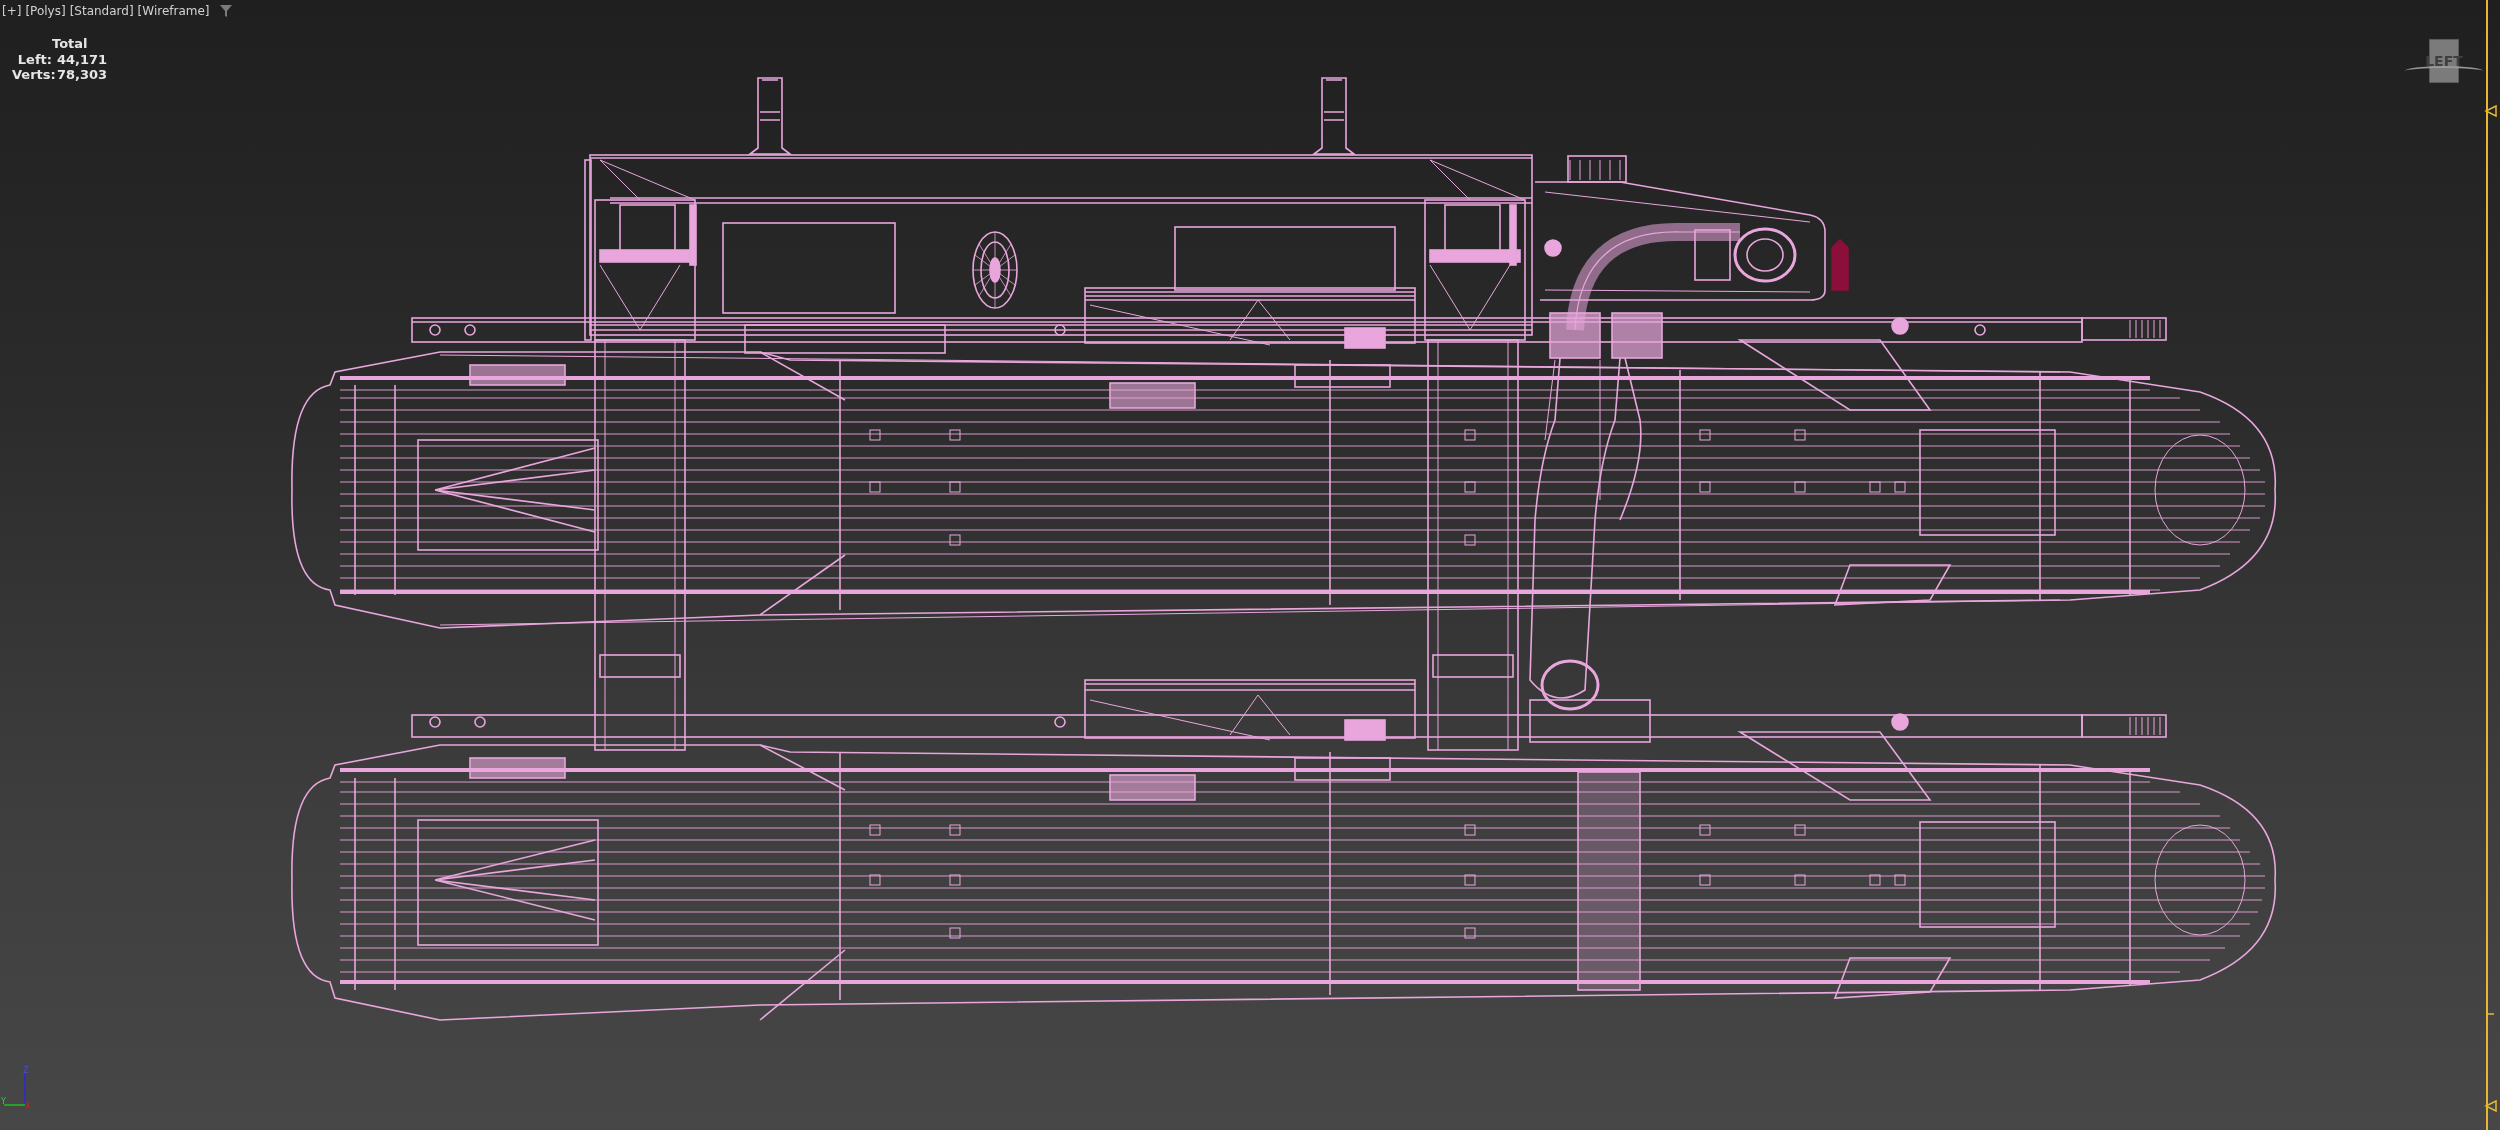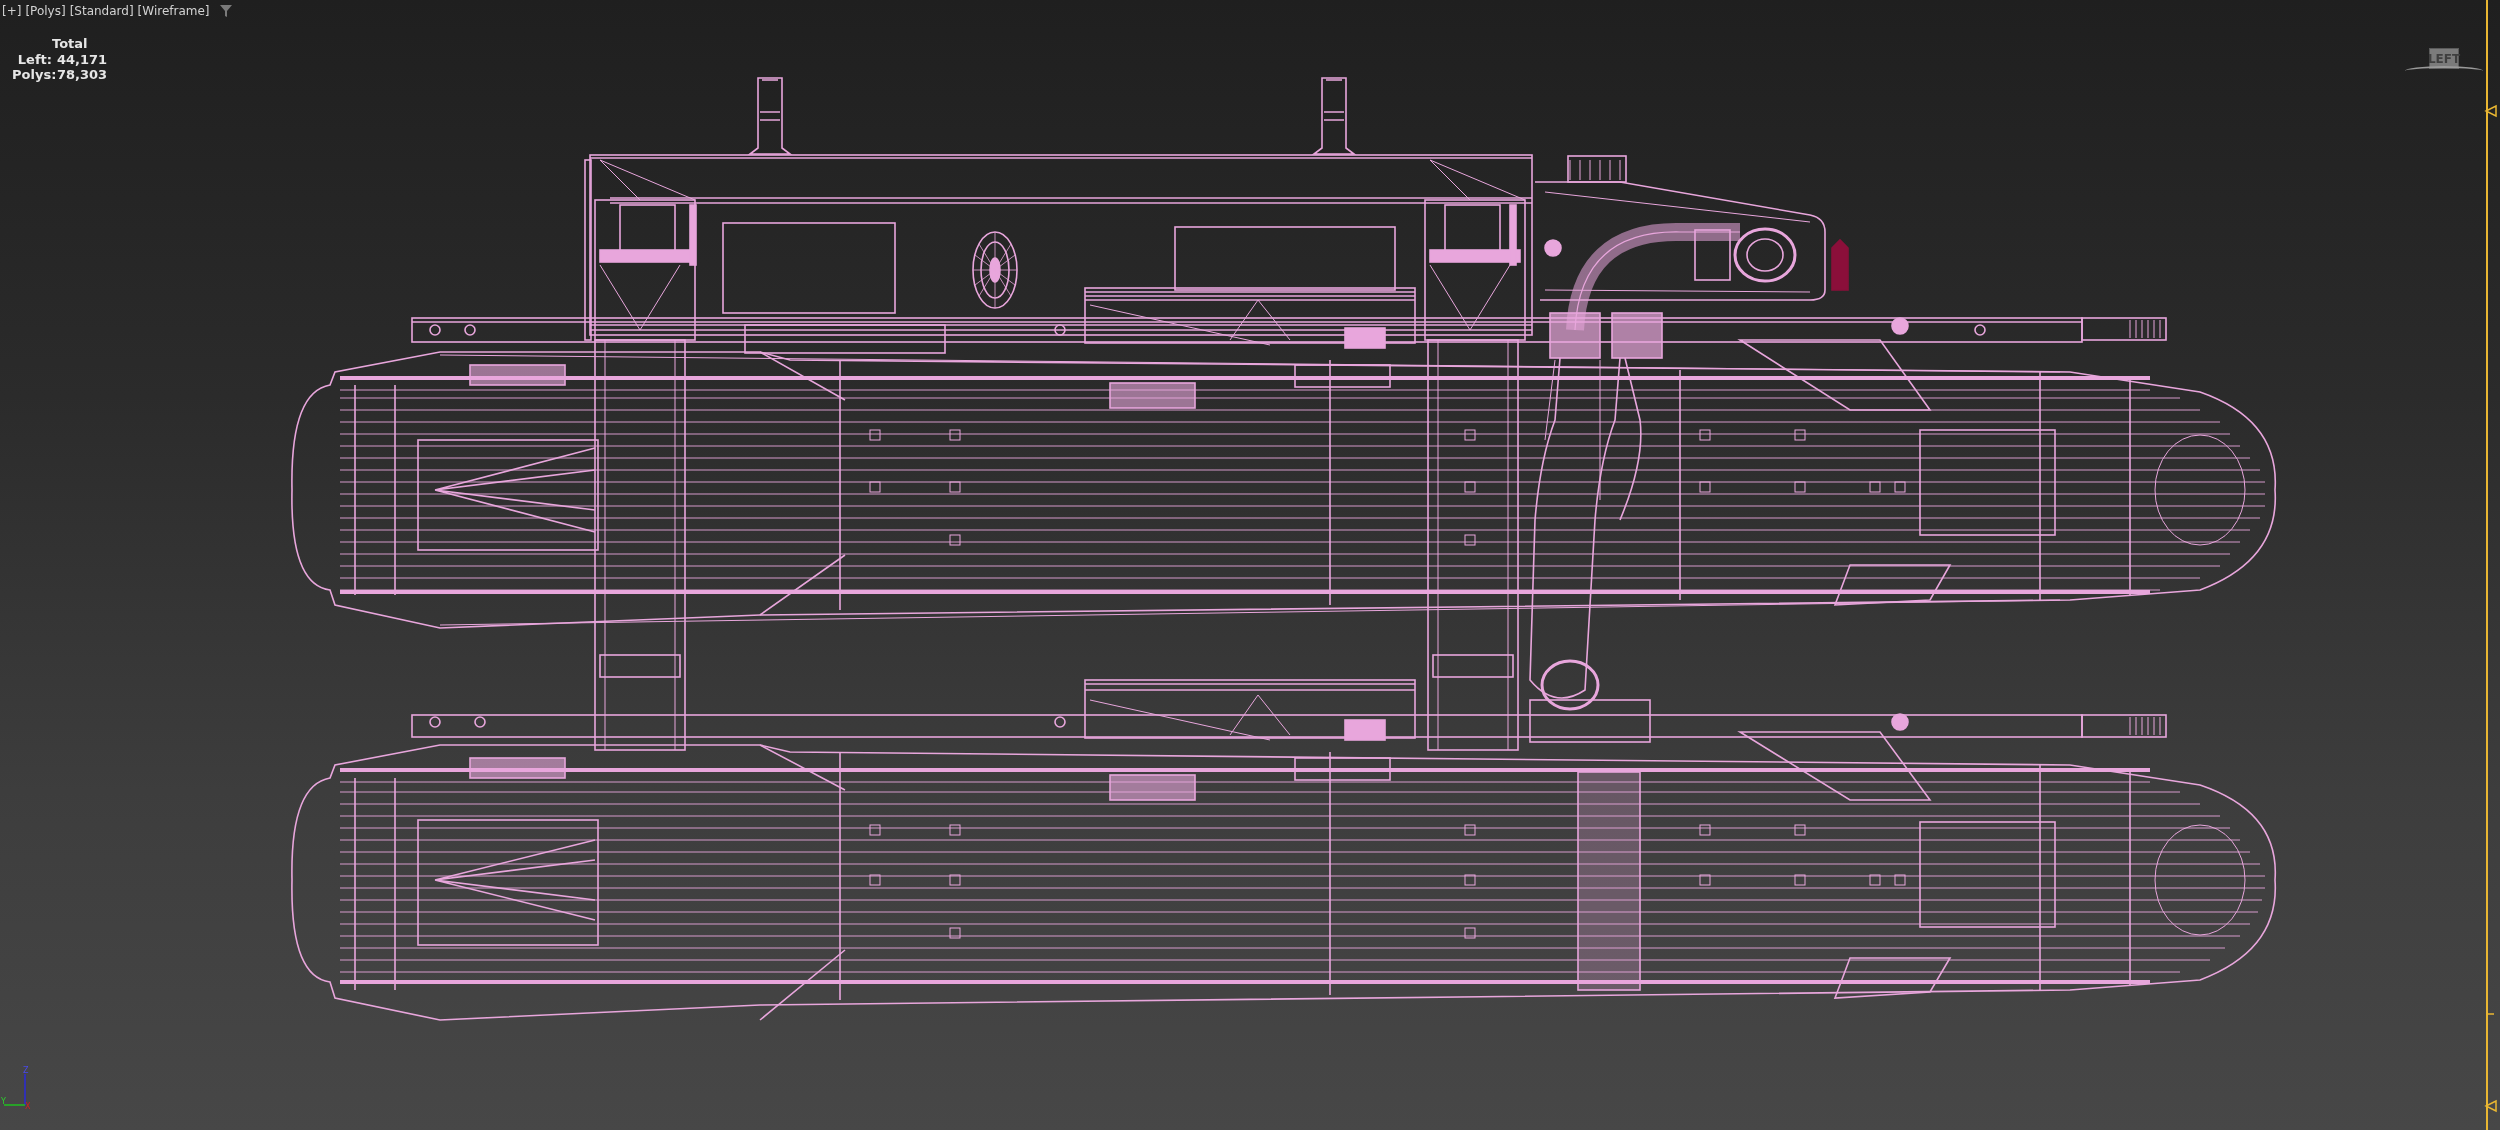--- a/index.html
+++ b/index.html
@@ -19,25 +19,24 @@
   .filter-icon { width: 12px; height: 12px; margin-left: 6px; }
   .stats {
     position: absolute; left: 12px; top: 36px;
     font-size: 13px; color: #e6e6e6; font-weight: bold; line-height: 15.5px;
   }
   .stats .row { display: flex; }
   .stats .k { width: 40px; text-align: right; padding-right: 5px; }
   .stats .title { padding-left: 40px; }
   .viewcube { position: absolute; left: 2400px; top: 32px; width: 90px; height: 50px; }
   .viewcube .cube {
-    position: absolute; left: 29px; top: 7px; width: 30px; height: 21px;
+    position: absolute; left: 29px; top: 7px; width: 30px; height: 44px;
     background: #7b7b7b; border: 1px solid #5a5a5a; box-sizing: border-box;
-    font-size: 12px; color: #3f3f3f; display: flex; align-items: center; justify-content: center;
+    font-size: 14px; color: #3f3f3f; display: flex; align-items: center; justify-content: center;
     font-weight: bold;
-    margin-top: 9px;
   }
   .viewcube .ring {
     position: absolute; left: 5px; top: 34px; width: 78px; height: 10px;
     border-top: 2px solid #9a9a9a; border-radius: 50%; box-sizing: border-box;
   }
   .timeline-bar { position: absolute; left: 2486px; top: 0; width: 2px; height: 1130px; background: #e9b632; }
   .tl-marker { position: absolute; }
   .axis-gizmo { position: absolute; left: 0; top: 1060px; width: 40px; height: 60px; }
   svg.model { position: absolute; left: 0; top: 0; }
 </style>
@@ -302,21 +301,21 @@
 
   <div class="stats">
     <div class="row">
         <span class="title">Total</span>
       </div>
     <div class="row">
       <span class="k">Left:</span>
       <span>44,171</span>
     </div>
     <div class="row">
-      <span class="k">Polys:</span>
+      <span class="k">Verts:</span>
       <span>78,303</span>
     </div>
   </div>
 
   <div class="viewcube">
     <div class="cube">LEFT</div>
     <div class="ring"></div>
   </div>
 
   <div class="timeline-bar"></div>

